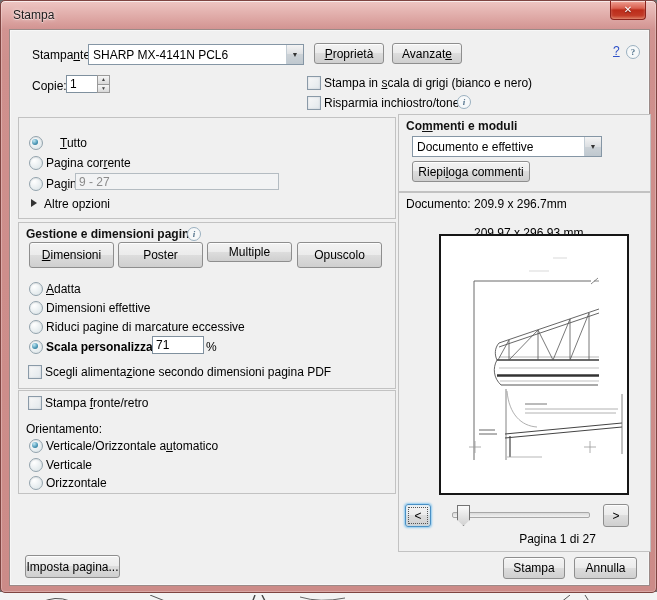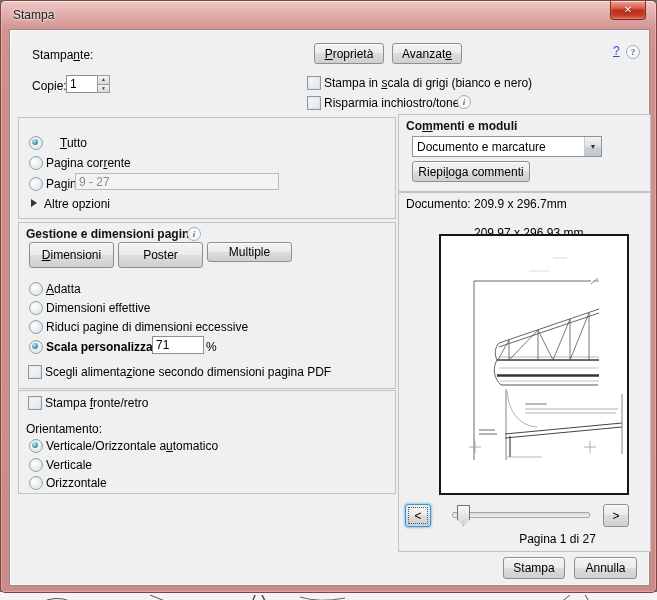--- a/index.html
+++ b/index.html
@@ -129,20 +129,24 @@
 
 <div class="frame">
   <div class="title-text">Stampa</div>
   <div class="close-btn">
     <span>✕</span>
   </div>
 
   <div class="client">
 
     <div class="lbl" style="left:22px;top:18px;">Stampa<u>n</u>te:</div>
+    <div class="combo" style="left:78px;top:14px;width:214px;height:19px;">
+      <span class="val">SHARP MX-4141N PCL6</span>
+      <span class="arrow">▼</span>
+    </div>
     <button class="btn" style="left:304px;top:13px;width:70px;height:21px;"><u>P</u>roprietà</button>
     <button class="btn" style="left:382px;top:13px;width:70px;height:21px;">Avanzat<u>e</u></button>
     <span class="help-link" style="left:603px;top:14px;">?</span>
     <span class="circle-icon" style="left:616px;top:15px;font-style:normal;">?</span>
 
     <div class="lbl" style="left:22px;top:49px;">Copie:</div>
     <div class="field" style="left:56px;top:45px;width:28px;height:16px;">
       <span>1</span>
     </div>
     <div class="spin" style="left:87px;top:45px;height:18px;">
@@ -167,26 +171,27 @@
     </div>
     <span class="tri" style="left:21px;top:169px;"></span>
     <div class="lbl" style="left:34px;top:167px;">Altre opzioni</div>
 
     <div class="groupbox" style="left:8px;top:192px;width:376px;height:165px;"></div>
     <div class="sec-title" style="left:16px;top:197px;">Gestione e dimensioni pagina</div>
     <span class="circle-icon" style="left:177px;top:197px;">i</span>
     <button class="btn" style="left:19px;top:212px;width:85px;height:26px;"><u>D</u>imensioni</button>
     <button class="btn" style="left:108px;top:212px;width:85px;height:26px;">Poster</button>
     <button class="btn" style="left:197px;top:212px;width:85px;height:20px;">Multiple</button>
+    <button class="btn" style="left:287px;top:212px;width:85px;height:26px;">Opuscolo</button>
     <span class="radio" style="left:19px;top:252px;"></span>
     <div class="lbl" style="left:36px;top:252px;"><u>A</u>datta</div>
     <span class="radio" style="left:19px;top:271px;"></span>
     <div class="lbl" style="left:36px;top:271px;">Dimensioni effettive</div>
     <span class="radio" style="left:19px;top:290px;"></span>
-    <div class="lbl" style="left:36px;top:290px;">Riduci pagine di dimensioni eccessive</div>
+    <div class="lbl" style="left:36px;top:290px;">Riduci pagine di marcature eccessive</div>
     <span class="radio checked" style="left:19px;top:310px;"></span>
     <div class="lbl" style="left:36px;top:310px;font-weight:bold;">Scala personalizzata:</div>
     <div class="field" style="left:142px;top:306px;width:44px;height:16px;">
       <span>71</span>
     </div>
     <div class="lbl" style="left:196px;top:310px;">%</div>
     <span class="checkbox" style="left:18px;top:335px;"></span>
     <div class="lbl" style="left:35px;top:335px;">Scegli alimenta<u>z</u>ione secondo dimensioni pagina PDF</div>
 
     <div class="groupbox" style="left:8px;top:360px;width:376px;height:102px;"></div>
@@ -196,21 +201,21 @@
     <span class="radio checked" style="left:19px;top:409px;"></span>
     <div class="lbl" style="left:36px;top:409px;">Verticale/Orizzontale a<u>u</u>tomatico</div>
     <span class="radio" style="left:19px;top:428px;"></span>
     <div class="lbl" style="left:36px;top:428px;">Verticale</div>
     <span class="radio" style="left:19px;top:446px;"></span>
     <div class="lbl" style="left:36px;top:446px;">Orizzontale</div>
 
     <div class="groupbox" style="left:388px;top:84px;width:251px;height:76px;"></div>
     <div class="sec-title" style="left:396px;top:89px;">Co<u>m</u>menti e moduli</div>
     <div class="combo" style="left:402px;top:106px;width:188px;height:19px;">
-      <span class="val">Documento e marcature</span>
+      <span class="val">Documento e effettive</span>
       <span class="arrow">▼</span>
     </div>
     <button class="btn" style="left:402px;top:131px;width:118px;height:21px;">Riepi<u>l</u>oga commenti</button>
 
     <div class="groupbox" style="left:388px;top:162px;width:251px;height:358px;"></div>
     <div class="lbl" style="left:396px;top:167px;">Documento: 209.9 x 296.7mm</div>
     <div class="lbl" style="left:430px;top:196px;margin-left:34px;">209.97 x 296.93 mm</div>
 
     <div class="page" style="left:429px;top:204px;width:186px;height:257px;">
       <svg width="186" height="257" viewBox="0 0 186 257">
@@ -254,16 +259,17 @@
         <path d="M66,221 H101" stroke="#999" stroke-width="0.7" fill="none"></path>
       </svg>
     </div>
 
     <button class="btn focused" style="left:395px;top:474px;width:26px;height:23px;">&lt;</button>
     <div class="slider-track" style="left:442px;top:482px;width:136px;"></div>
     <div class="slider-thumb" style="left:447px;top:475px;"></div>
     <button class="btn" style="left:593px;top:474px;width:26px;height:23px;">&gt;</button>
     <div class="status-text" style="left:388px;top:502px;width:251px;">Pagina 1 di 27</div>
 
+    <button class="btn" style="left:15px;top:525px;width:95px;height:23px;">Imposta pagina...</button>
     <button class="btn" style="left:493px;top:527px;width:62px;height:22px;">Stampa</button>
     <button class="btn" style="left:564px;top:527px;width:63px;height:22px;">Annulla</button>
   </div>
 </div>
 
 </body></html>

